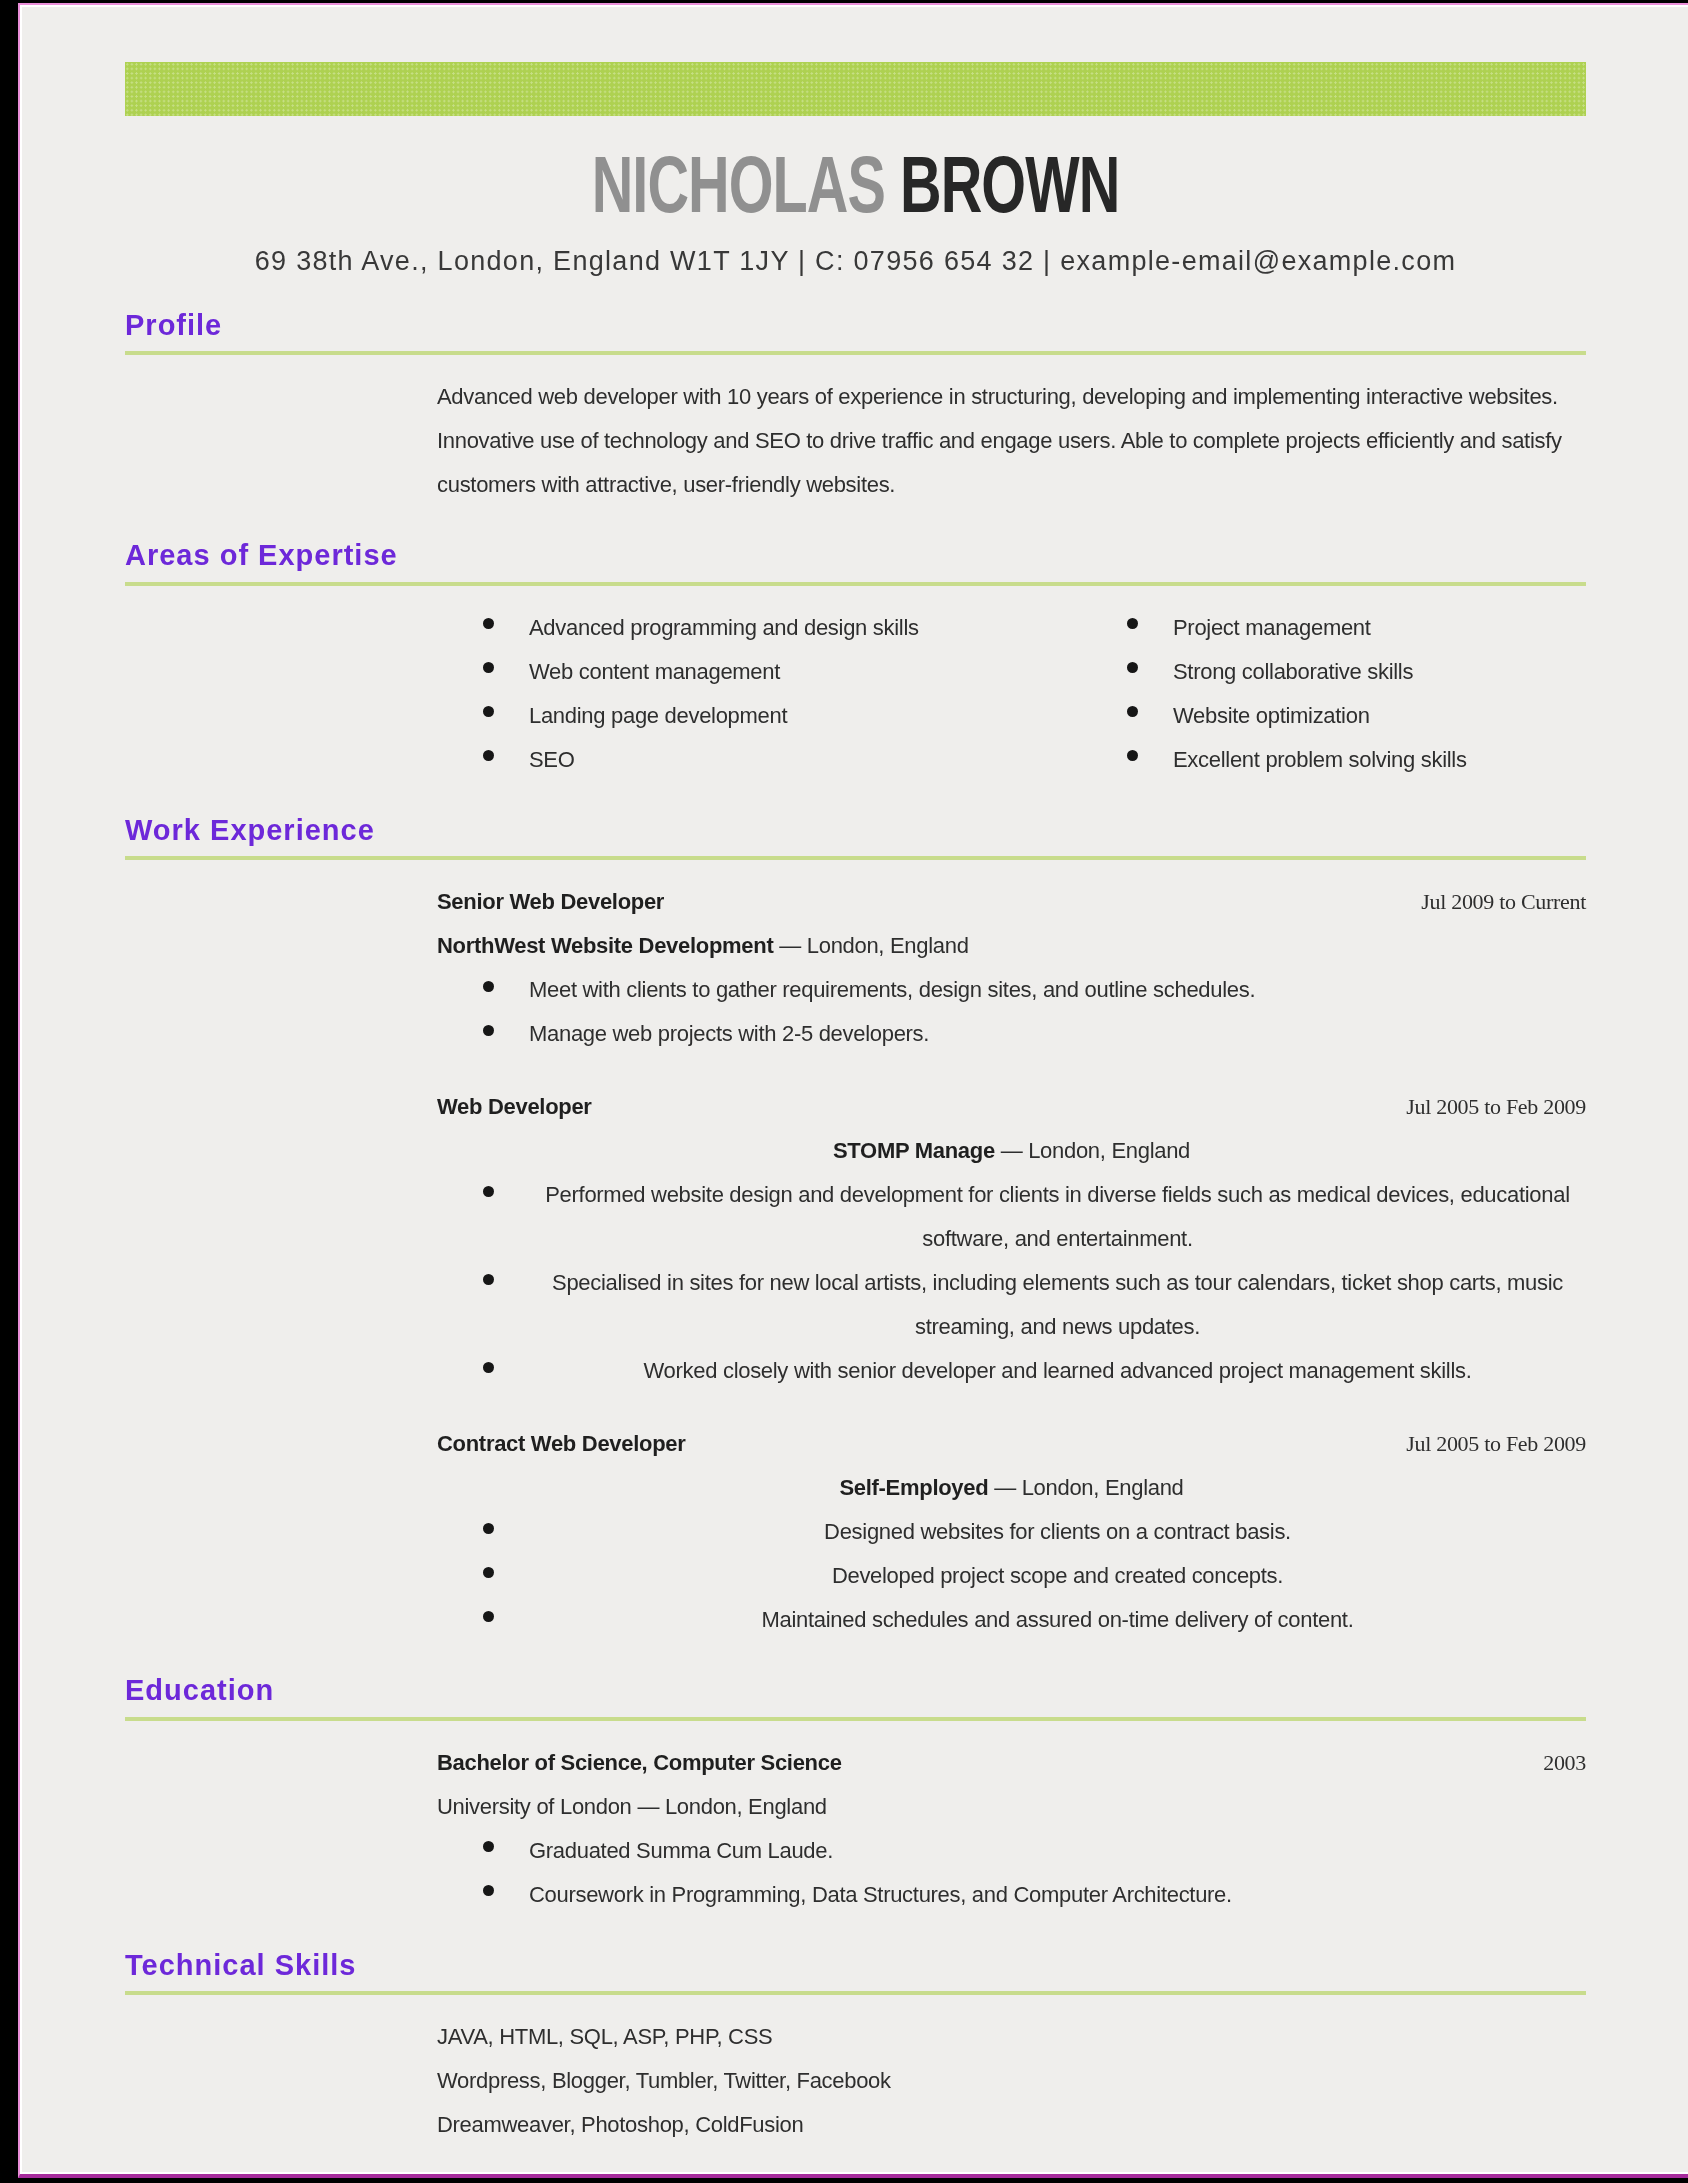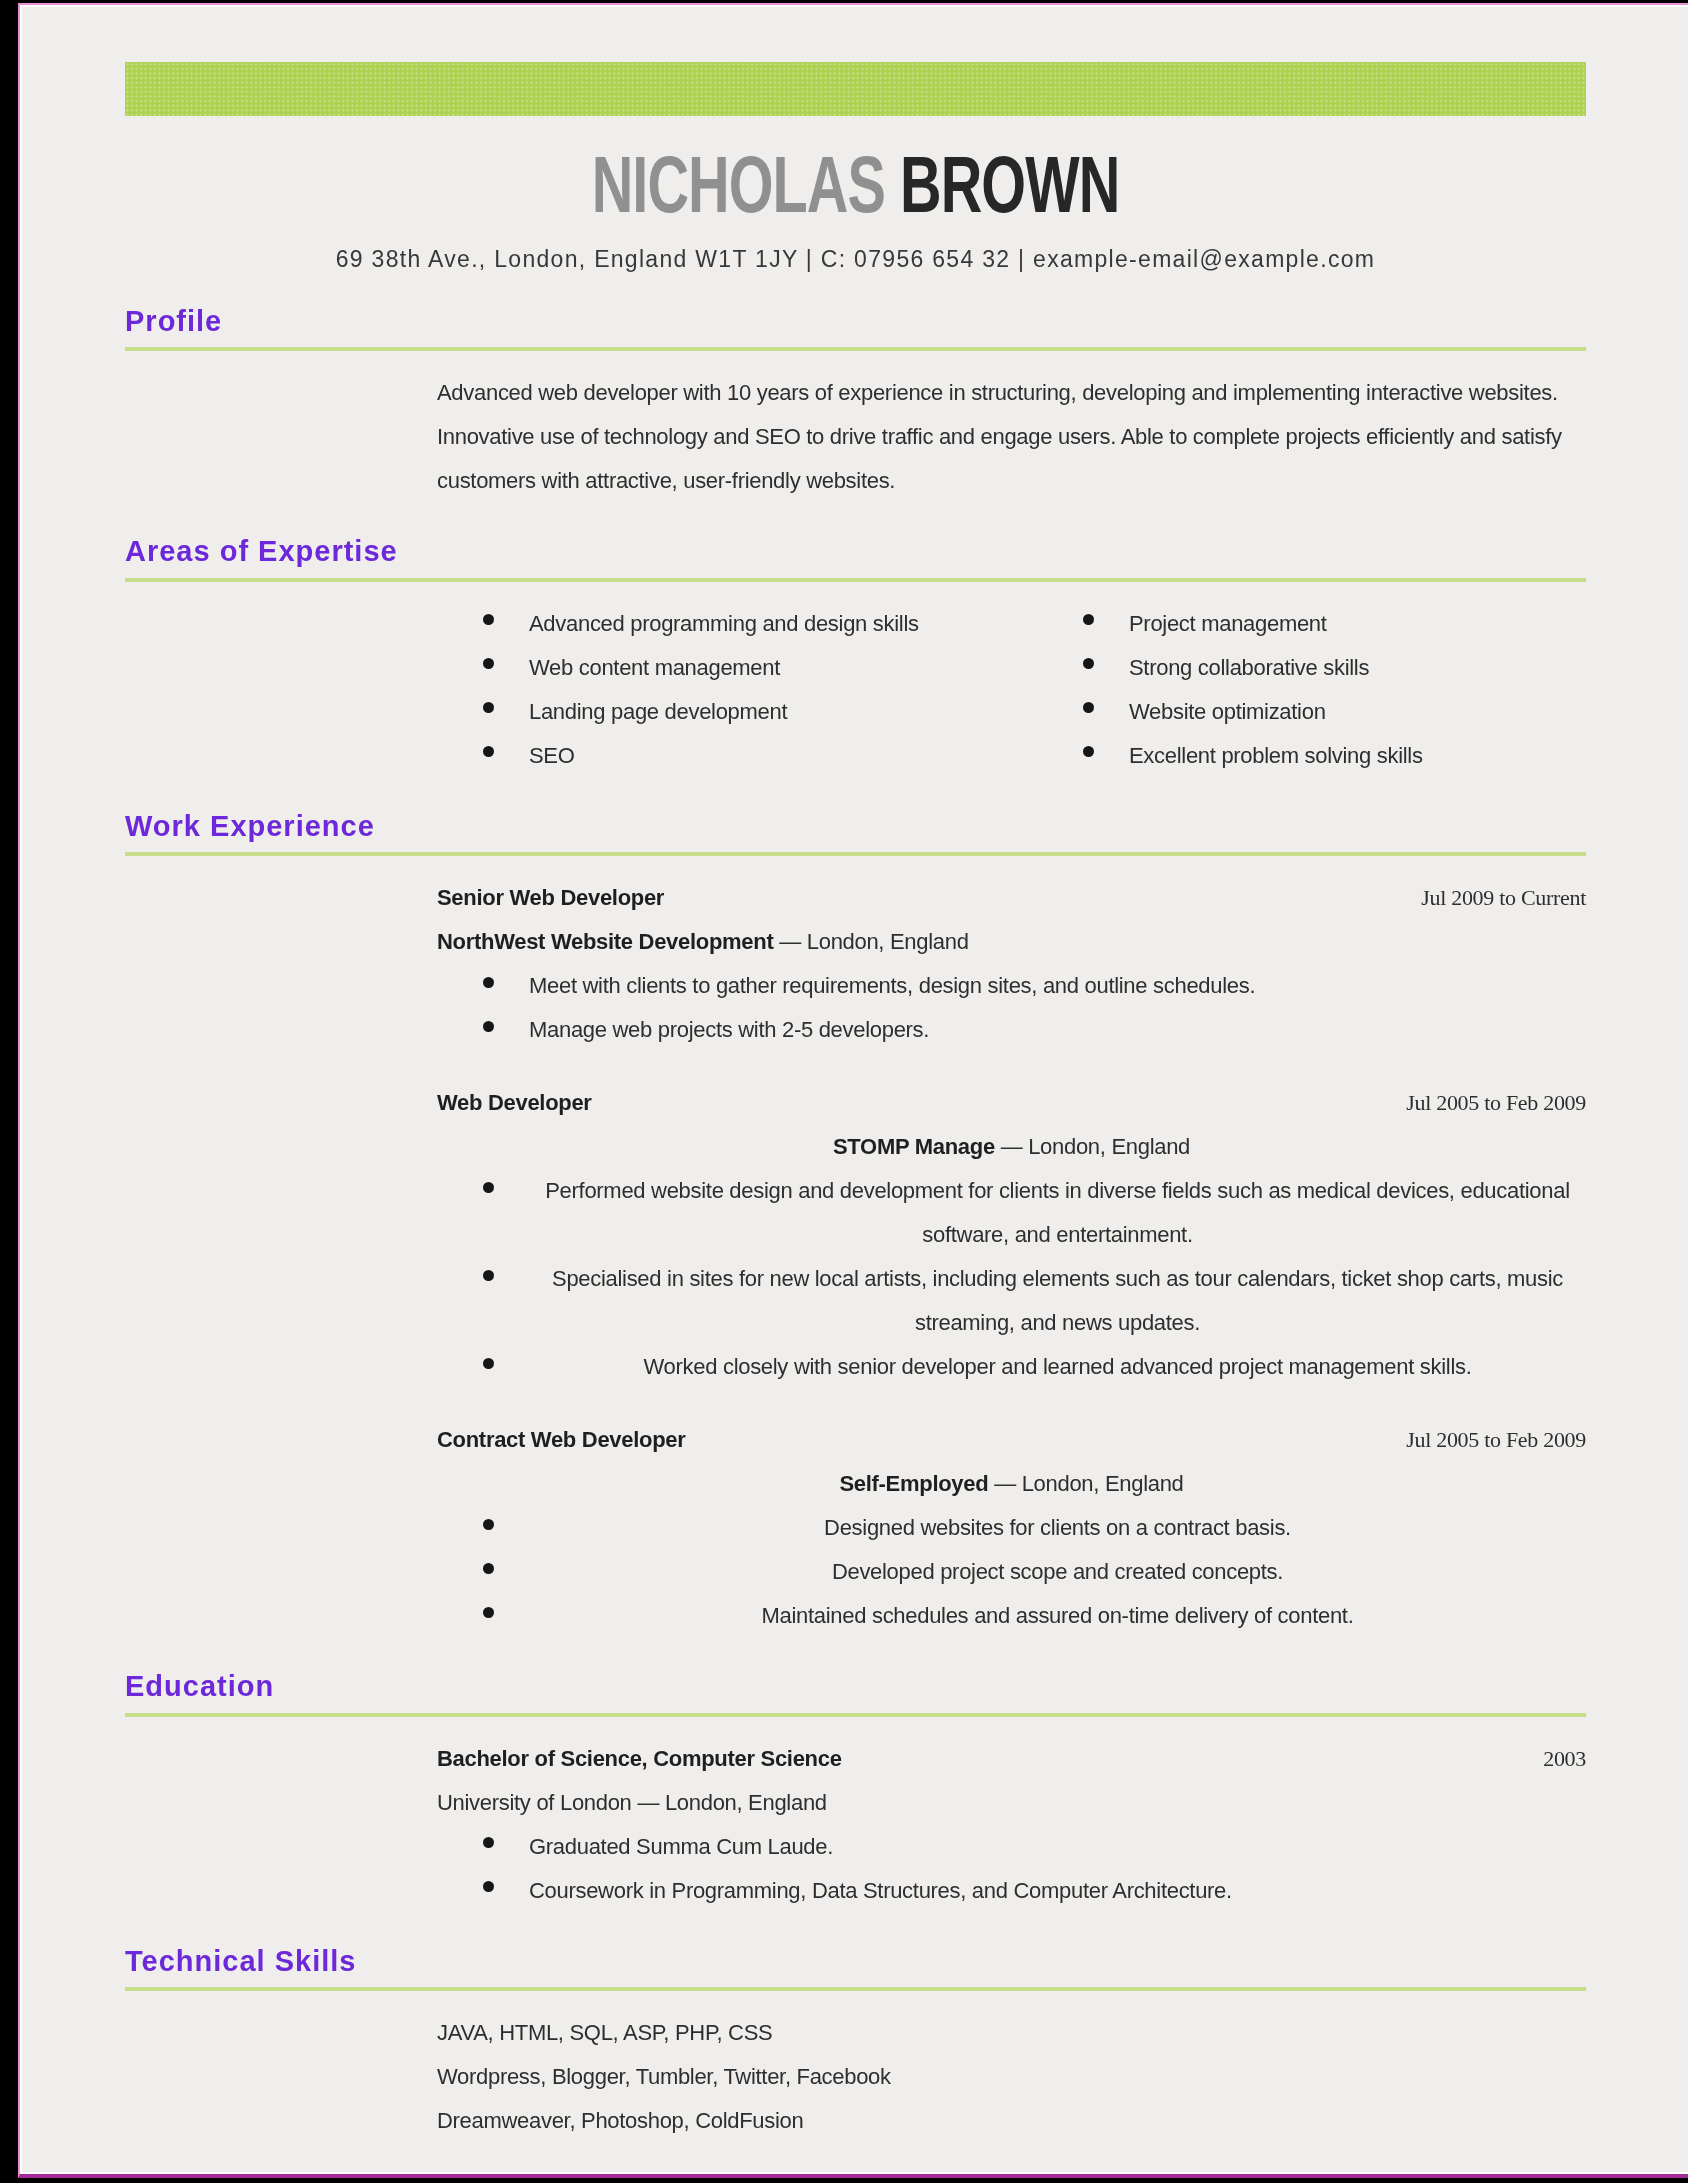--- a/index.html
+++ b/index.html
@@ -44,21 +44,21 @@
     letter-spacing: -1.3px;
     transform: scaleX(0.72);
     white-space: nowrap;
   }
   .name .first { color: #909090; }
   .name .last  { color: #272727; }
 
   .contact {
     margin-top: 21px;
     text-align: center;
-    font-size: 23px;
+    font-size: 27px;
     letter-spacing: 1.3px;
     color: #383838;
     white-space: nowrap;
   }
 
   .section { margin-top: 32px; }
   .sec-head {
     font-size: 29px;
     font-weight: bold;
     color: #6d28d9;
@@ -82,21 +82,21 @@
   .blist li { position: relative; padding-left: 92px; }
   .blist li::before {
     content: "";
     position: absolute;
     left: 46px; top: 12.5px;
     width: 11.2px; height: 11.2px;
     border-radius: 50%;
     background: #161616;
   }
 
-  .exp-cols { display: flex; }
+  .exp-cols { display: flex; gap: 44px; }
   .exp-left  { width: 547px; flex: none; }
   .exp-right { flex: 1; margin-left: 53px; }
 
   .job + .job { margin-top: 29px; text-align: center; }
   .head-row {
     display: flex;
     justify-content: space-between;
     align-items: baseline;
   }
   .bold-title { font-weight: bold; color: #1f1f1f; }

